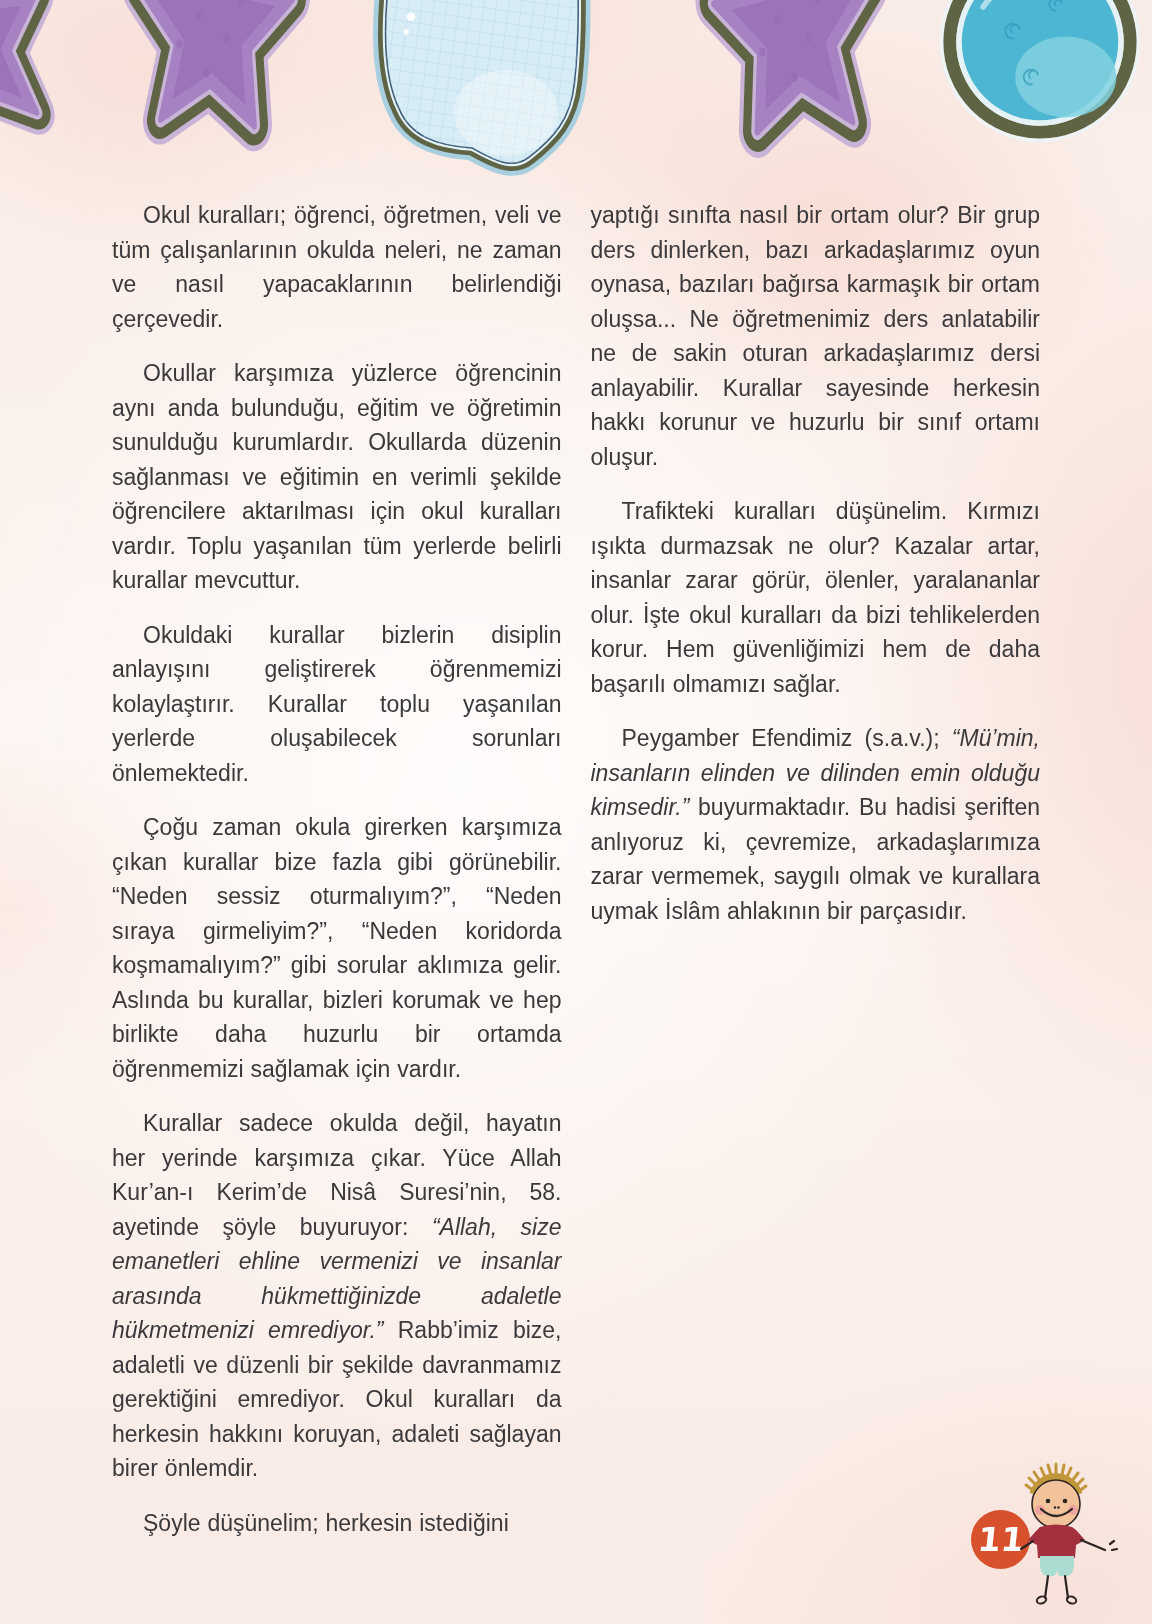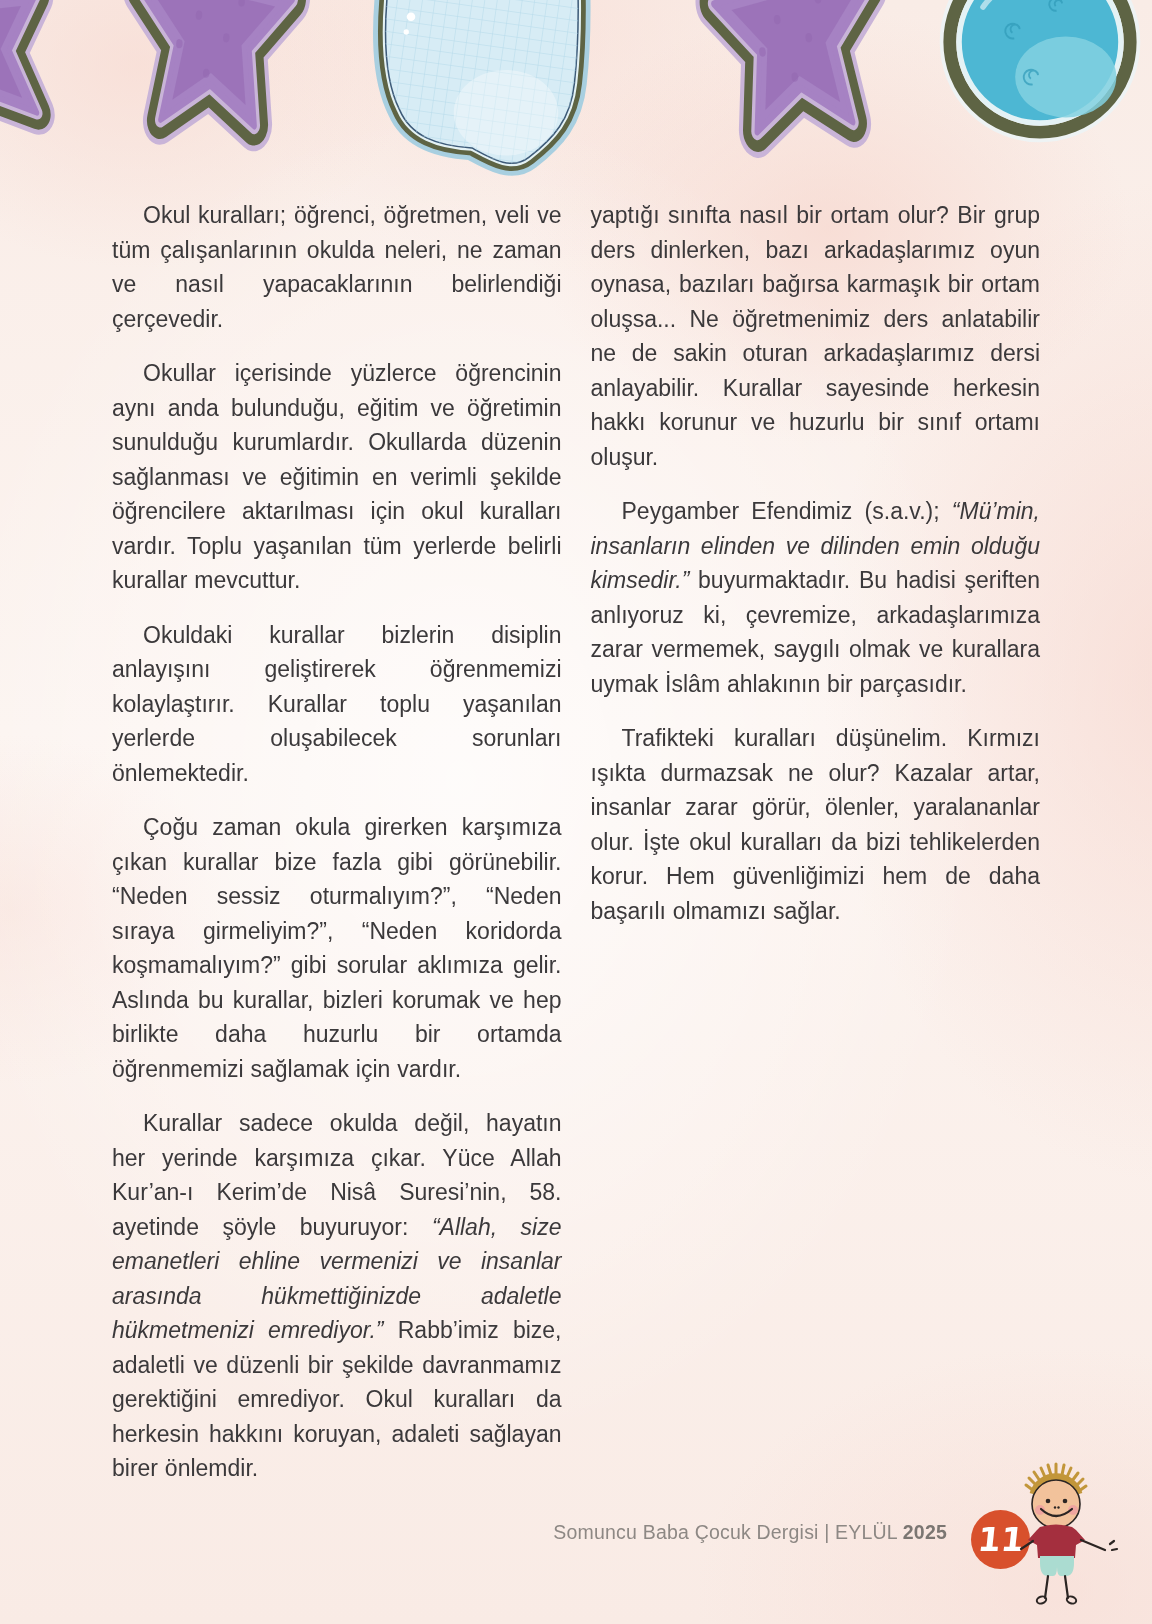--- a/index.html
+++ b/index.html
@@ -123,33 +123,33 @@
       <path class="bl-swirl" d="M18,-34 a7,7 0 1 1 6,-8 a4,4 0 1 0 -7,3"></path>
       <path class="bl-swirl" d="M-8,46 a8,8 0 1 1 6,-10 a5,5 0 1 0 -8,4"></path>
       <path class="bl-shine" d="M-62,-38 A70,70 0 0 1 -20,-66"></path>
       <circle class="white-dot" cx="-48" cy="-62" r="4"></circle>
     </g>
   </svg>
 
   <div class="columns">
     <div class="col">
         <p class="para indent"><span>Okul kuralları; öğrenci, öğretmen, veli ve tüm çalışanlarının okulda neleri, ne zaman ve nasıl yapacaklarının belirlendiği çerçevedir.</span></p>
-        <p class="para indent"><span>Okullar içerisinde yüzlerce öğrencinin aynı anda bulunduğu, eğitim ve öğretimin sunulduğu kurumlardır. Okullarda düzenin sağlanması ve eğitimin en verimli şekilde öğrencilere aktarılması için okul kuralları vardır. Toplu yaşanılan tüm yerlerde belirli kurallar mevcuttur.</span></p>
+        <p class="para indent"><span>Okullar karşımıza yüzlerce öğrencinin aynı anda bulunduğu, eğitim ve öğretimin sunulduğu kurumlardır. Okullarda düzenin sağlanması ve eğitimin en verimli şekilde öğrencilere aktarılması için okul kuralları vardır. Toplu yaşanılan tüm yerlerde belirli kurallar mevcuttur.</span></p>
         <p class="para indent"><span>Okuldaki kurallar bizlerin disiplin anlayışını geliştirerek öğrenmemizi kolaylaştırır. Kurallar toplu yaşanılan yerlerde oluşabilecek sorunları önlemektedir.</span></p>
         <p class="para indent"><span>Çoğu zaman okula girerken karşımıza çıkan kurallar bize fazla gibi görünebilir. “Neden sessiz oturmalıyım?”, “Neden sıraya girmeliyim?”, “Neden koridorda koşmamalıyım?” gibi sorular aklımıza gelir. Aslında bu kurallar, bizleri korumak ve hep birlikte daha huzurlu bir ortamda öğrenmemizi sağlamak için vardır.</span></p>
         <p class="para indent"><span>Kurallar sadece okulda değil, hayatın her yerinde karşımıza çıkar. Yüce Allah Kur’an-ı Kerim’de Nisâ Suresi’nin, 58. ayetinde şöyle buyuruyor: </span><em>“Allah, size emanetleri ehline vermenizi ve insanlar arasında hükmettiğinizde adaletle hükmetmenizi emrediyor.”</em><span> Rabb’imiz bize, adaletli ve düzenli bir şekilde davranmamız gerektiğini emrediyor. Okul kuralları da herkesin hakkını koruyan, adaleti sağlayan birer önlemdir.</span></p>
+        <p class="para indent"><span>Şöyle düşünelim; herkesin istediğini</span></p>
       </div>
     <div class="col">
         <p class="para"><span>yaptığı sınıfta nasıl bir ortam olur? Bir grup ders dinlerken, bazı arkadaşlarımız oyun oynasa, bazıları bağırsa karmaşık bir ortam oluşsa... Ne öğretmenimiz ders anlatabilir ne de sakin oturan arkadaşlarımız dersi anlayabilir. Kurallar sayesinde herkesin hakkı korunur ve huzurlu bir sınıf ortamı oluşur.</span></p>
+        <p class="para indent"><span>Trafikteki kuralları düşünelim. Kırmızı ışıkta durmazsak ne olur? Kazalar artar, insanlar zarar görür, ölenler, yaralananlar olur. İşte okul kuralları da bizi tehlikelerden korur. Hem güvenliğimizi hem de daha başarılı olmamızı sağlar.</span></p>
         <p class="para indent"><span>Peygamber Efendimiz (s.a.v.); </span><em>“Mü’min, insanların elinden ve dilinden emin olduğu kimsedir.”</em><span> buyurmaktadır. Bu hadisi şeriften anlıyoruz ki, çevremize, arkadaşlarımıza zarar vermemek, saygılı olmak ve kurallara uymak İslâm ahlakının bir parçasıdır.</span></p>
-        <p class="para indent"><span>Trafikteki kuralları düşünelim. Kırmızı ışıkta durmazsak ne olur? Kazalar artar, insanlar zarar görür, ölenler, yaralananlar olur. İşte okul kuralları da bizi tehlikelerden korur. Hem güvenliğimizi hem de daha başarılı olmamızı sağlar.</span></p>
       </div>
   </div>
 
-  <div class="footer"><span>Somuncu Baba Çocuk Dergisi | EYLÜL </span><b>2025</b></div>
 
   <div class="badge">
     <span>11</span>
   </div>
 
   <svg class="mascot" width="145" height="162" viewBox="0 0 145 162">
 
     <path class="mk-hairband" d="M38,39 A24,24 0 0 1 84,39"></path>
     <g>
       <line class="mk-spike" x1="39" y1="36" x2="31" y2="30"></line>

